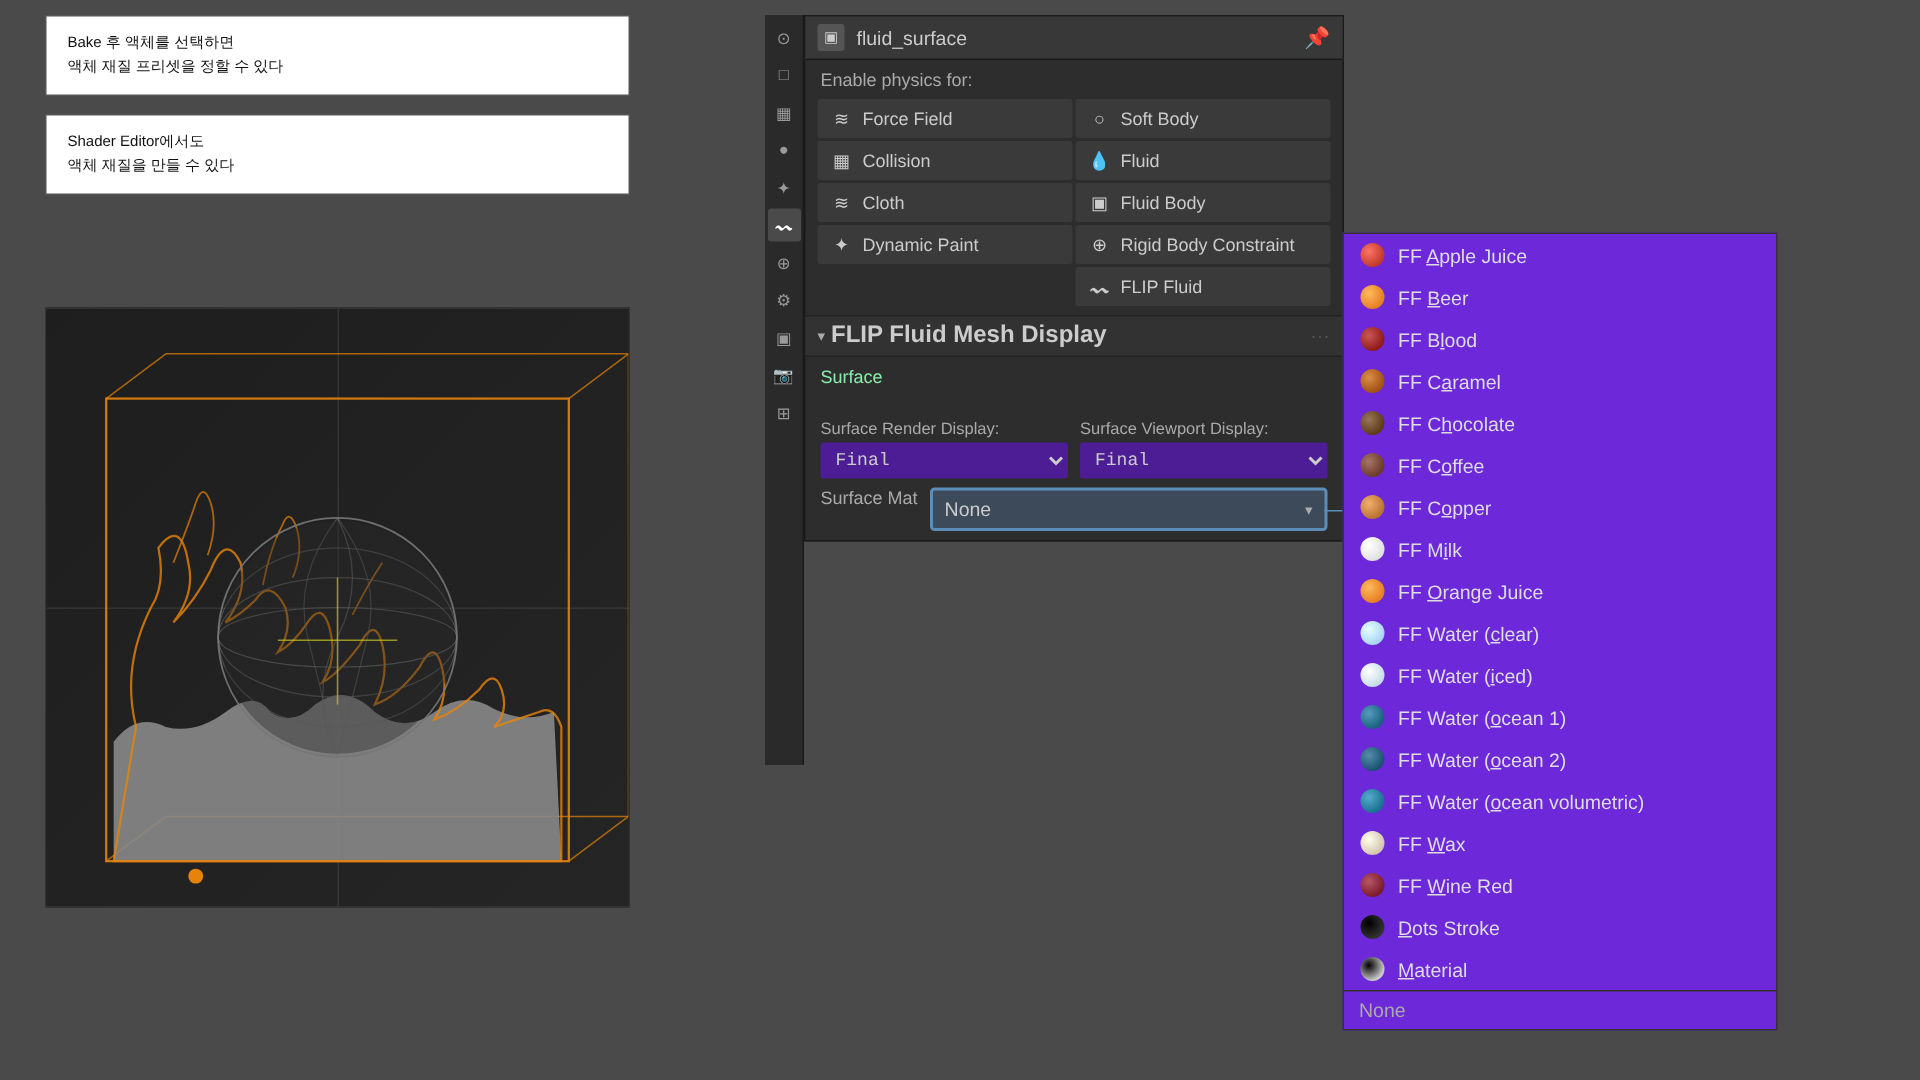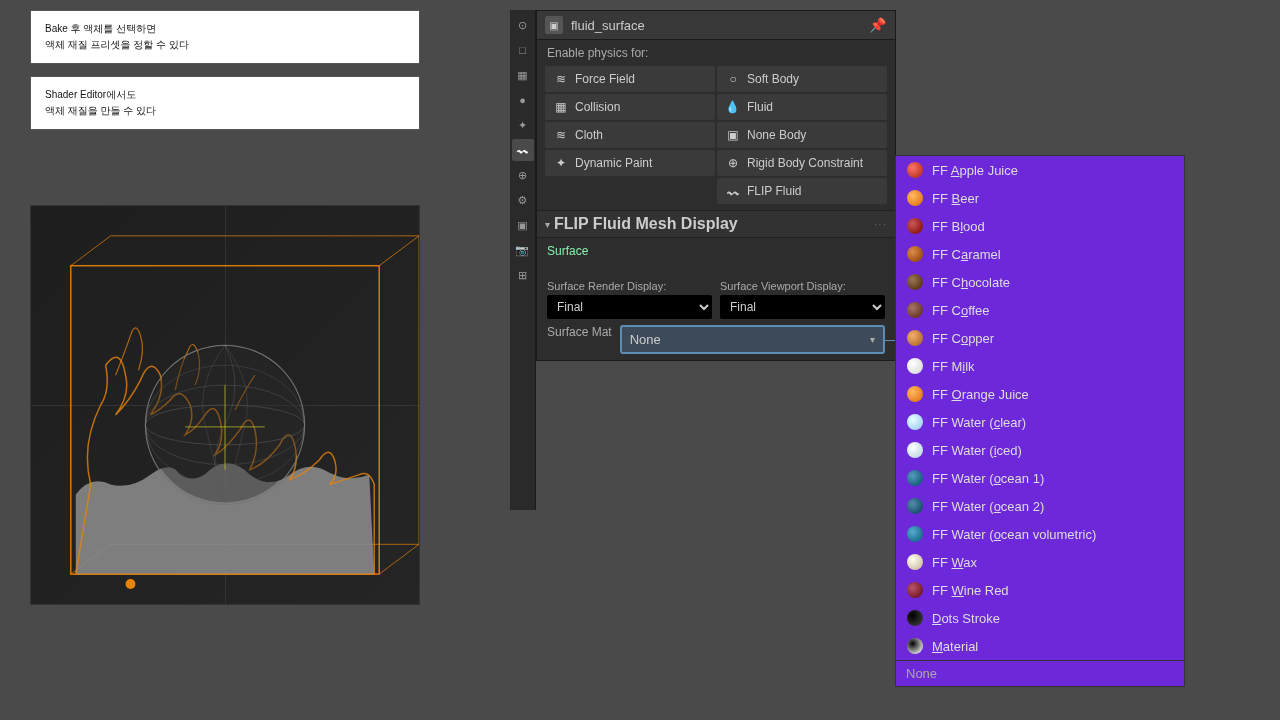--- a/index.html
+++ b/index.html
@@ -198,27 +198,28 @@
       margin-bottom: 6px;
     }
     .display-col label {
       font-size: 11px;
       color: #aaa;
       display: block;
       margin-bottom: 3px;
     }
     .display-select {
       width: 100%;
-      background: #000000;
+      background: #4c1d95;
       border: none;
       color: #ccc;
       padding: 4px 6px;
       font-size: 12px;
       border-radius: 2px;
       cursor: pointer;
+      font-family: Liberation Mono, monospace;
     }
 
     
     .mat-row {
       display: flex;
       gap: 8px;
       margin-top: 4px;
     }
     .mat-label {
       font-size: 12px;
@@ -400,21 +401,21 @@
       <button class="physics-btn">
         <span class="physics-btn-icon">💧</span>
         <span>Fluid</span>
       </button>
       <button class="physics-btn">
         <span class="physics-btn-icon">≋</span>
         <span>Cloth</span>
       </button>
       <button class="physics-btn">
         <span class="physics-btn-icon">▣</span>
-        <span>None Body</span>
+        <span>Fluid Body</span>
       </button>
       <button class="physics-btn">
         <span class="physics-btn-icon">✦</span>
         <span>Dynamic Paint</span>
       </button>
       <button class="physics-btn">
         <span class="physics-btn-icon">⊕</span>
         <span>Rigid Body Constraint</span>
       </button>
       <button class="physics-btn" style="background:transparent; cursor:default;"></button>

